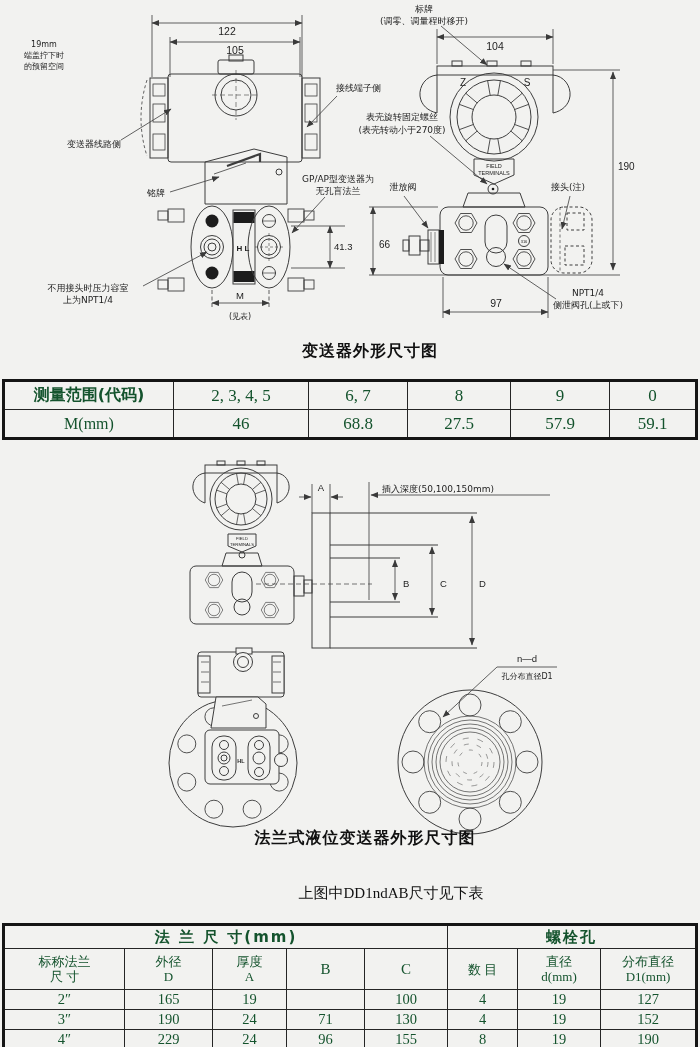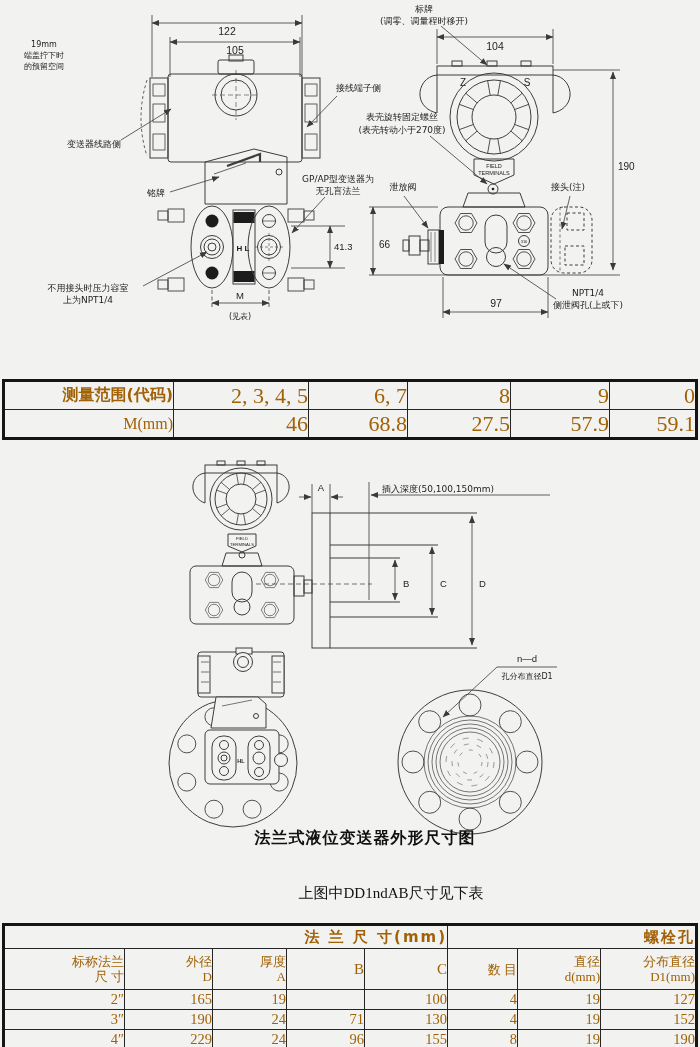--- a/index.html
+++ b/index.html
@@ -9,24 +9,24 @@
   #fig1-svg{top:0;}
   #fig2-svg{top:450px;}
   .title{position:absolute;left:0;width:700px;text-align:center;font-weight:bold;
          font-family:"DejaVu Sans",sans-serif;color:#111;}
   #title1{top:341px;font-size:16px;letter-spacing:1px;text-indent:40px;}
   #title2{top:828px;font-size:16px;letter-spacing:1px;text-indent:30px;}
   #subtitle2{position:absolute;top:884px;left:0;width:700px;text-align:center;
          font-family:"Liberation Serif",serif;font-size:15px;color:#111;padding-left:41px;}
   table.dimtable{position:absolute;left:2px;width:696px;border-collapse:collapse;
          table-layout:fixed;border:3px solid #151515;background:transparent;}
-  table.dimtable td{border:1.6px solid #252525;text-align:right;vertical-align:middle;
-         padding:0;font-family:"Liberation Serif",serif;color:#a16207;}
+  table.dimtable td{border:1.6px solid #252525;text-align:center;vertical-align:middle;
+         padding:0;font-family:"Liberation Serif",serif;color:#14532d;}
   #table1{top:379px;}
-  #table1 td{height:27px;font-size:22px;}
+  #table1 td{height:27px;font-size:17px;}
   #table1 td.hdr{font-weight:bold;font-size:16px;font-family:"DejaVu Sans",sans-serif;}
   #table1 td.lbl2{font-size:16px;}
   #table2{top:923px;}
   #table2 td.grp{height:22px;font-weight:bold;font-size:15px;font-family:"DejaVu Sans",sans-serif;letter-spacing:2px;}
   #table2 td.sub{height:40px;font-size:13px;line-height:15px;}
   #table2 td.dat{height:19px;font-size:14.5px;}
   .ln1,.ln2{display:block;}
   text{fill:#1d1d1d;}
   .cjk{font-family:"DejaVu Sans",sans-serif;font-size:9px;}
   .cjk8{font-family:"DejaVu Sans",sans-serif;font-size:8px;}
@@ -228,20 +228,21 @@
     <text class="cjk" x="568" y="190">接头(注)</text>
     <text class="lt" x="379" y="248" text-anchor="start">66</text>
     <text class="num" x="496" y="307">97</text>
     <text class="lt" x="618" y="170" text-anchor="start">190</text>
     <text class="micro" x="524" y="243">316</text>
     <text class="cjk" x="588" y="296">NPT1/4</text>
     <text class="cjk" x="588" y="308">侧泄阀孔(上或下)</text>
   </g>
 </svg>
 
+<div id="title1" class="title">变送器外形尺寸图</div>
 
 <table id="table1" class="dimtable">
   <colgroup>
     <col style="width:170px">
         <col style="width:135px">
         <col style="width:99px">
     <col style="width:103px">
         <col style="width:99px">
         <col>
   </colgroup>

